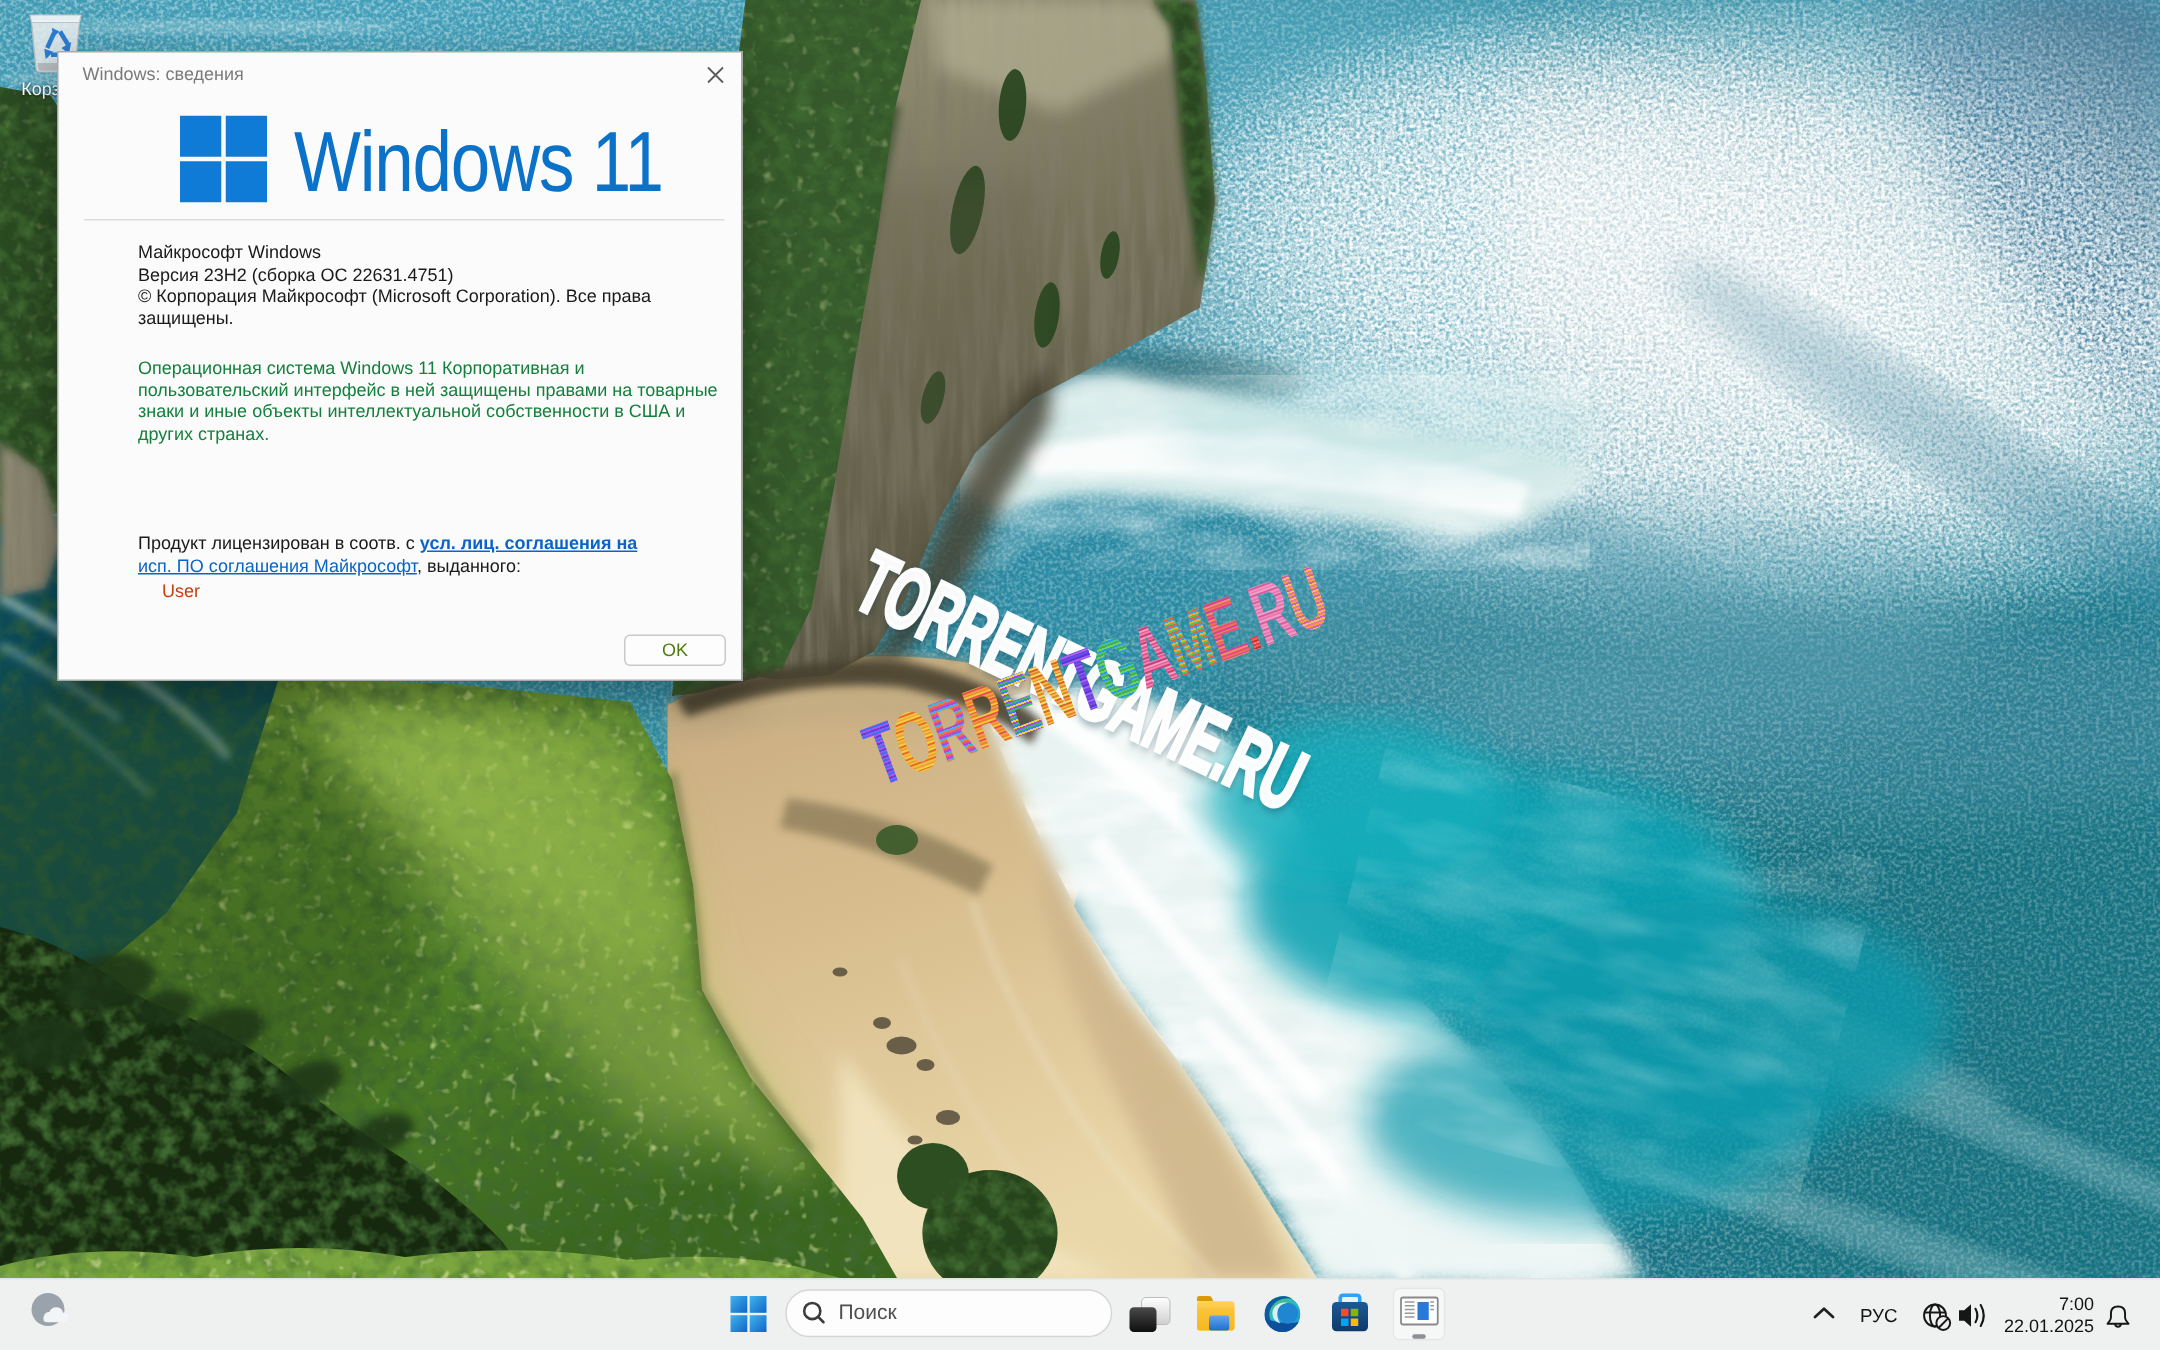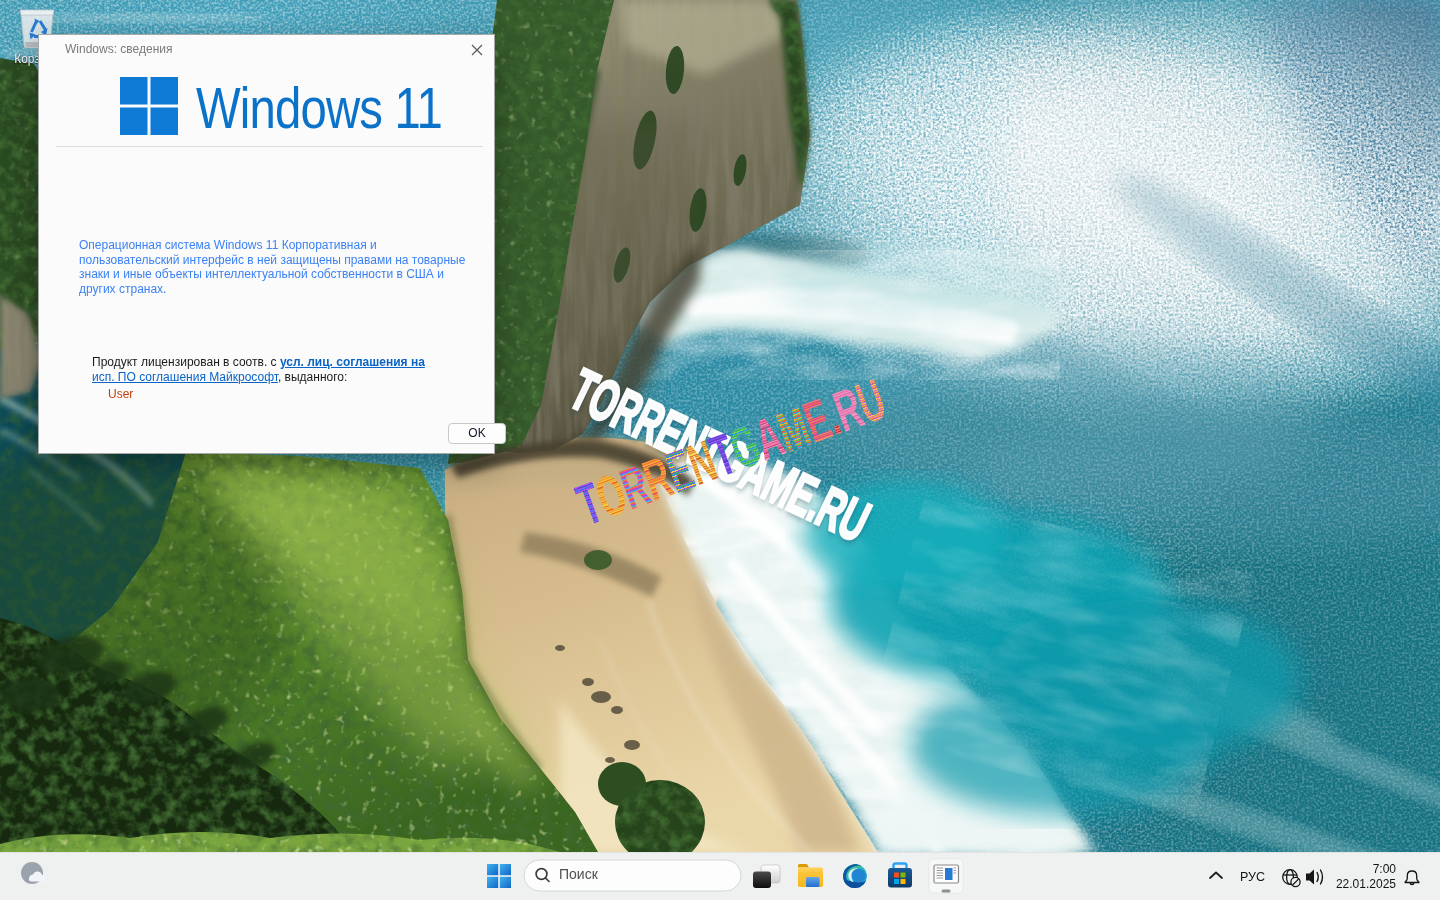--- a/index.html
+++ b/index.html
@@ -271,45 +271,51 @@
     <g fill="#2b7cd4">
       <path d="M15.5,10.5 L20.5,13 L16.5,17 Z"></path>
       <path d="M28.5,20 L27,28 L22,24 Z"></path>
       <path d="M11.5,31.5 L10.5,24.5 L16.5,26.5 Z"></path>
     </g>
   </svg>
   <div style="font-size:12px;color:#fff;text-shadow:0 1px 2px rgba(0,0,0,0.9);margin-top:2px;">Корзина</div>
 </div>
 
 <div class="abs" id="dlg" style="left:38px;top:34px;width:457px;height:420px;background:#fbfbfb;border:1px solid #a8a8a8;box-shadow:0 10px 30px rgba(0,0,0,0.35);box-sizing:border-box;">
-  <div class="abs" style="left:26px;top:7px;font-size:12px;color:#7a7a7a;">Windows: сведения</div>
+  <div class="abs" style="left:16px;top:7px;font-size:12px;color:#7a7a7a;">Windows: сведения</div>
   <svg class="abs" style="left:431px;top:8px;" width="14" height="14" viewBox="0 0 14 14">
     <path d="M2,2 L12,12 M12,2 L2,12" stroke="#5a5a5a" stroke-width="1.2"></path>
   </svg>
 
   <svg class="abs" style="left:81px;top:42px;" width="58" height="58" viewBox="0 0 58 58">
     <rect x="0" y="0" width="27.5" height="27.5" fill="#0f7bd7"></rect>
     <rect x="30.5" y="0" width="27.5" height="27.5" fill="#0f7bd7"></rect>
     <rect x="0" y="30.5" width="27.5" height="27.5" fill="#0f7bd7"></rect>
     <rect x="30.5" y="30.5" width="27.5" height="27.5" fill="#0f7bd7"></rect>
   </svg>
   <div class="abs" style="left:157px;top:40px;font-size:57px;color:#0b72c9;letter-spacing:-1px;transform-origin:0 0;transform:scaleX(0.83);white-space:nowrap;">Windows 11</div>
   <div class="abs" style="left:17px;top:111px;width:427px;height:1px;background:#dcdcdc;"></div>
-  <div class="abs" style="left:40px;top:203px;font-size:12px;line-height:14.6px;color:#3b82f6;white-space:nowrap;">
+  <div class="abs" style="left:53px;top:126px;font-size:12px;line-height:14.6px;color:#1a1a1a;white-space:nowrap;">
+    Майкрософт Windows<br>
+    Версия 23H2 (сборка ОС 22631.4751)<br>
+    © Корпорация Майкрософт (Microsoft Corporation). Все права<br>
+    защищены.
+  </div>
+  <div class="abs" style="left:53px;top:203px;font-size:12px;line-height:14.6px;color:#15803d;white-space:nowrap;">
     Операционная система Windows 11 Корпоративная и<br>
     пользовательский интерфейс в ней защищены правами на товарные<br>
     знаки и иные объекты интеллектуальной собственности в США и<br>
     других странах.
   </div>
   <div class="abs" style="left:53px;top:320px;font-size:12px;line-height:14.6px;color:#1a1a1a;white-space:nowrap;">
     Продукт лицензирован в соотв. с <span style="color:#0a64c8;text-decoration:underline;font-weight:bold;">усл. лиц. соглашения на</span><br>
     <span style="color:#0a64c8;text-decoration:underline;">исп. ПО соглашения Майкрософт</span>, выданного:
   </div>
   <div class="abs" style="left:69px;top:352px;font-size:12px;color:#c2410c;">User</div>
-  <div class="abs" style="left:377px;top:388px;width:58px;height:21px;background:#fdfdfd;border:1px solid #c9c9c9;border-radius:4px;box-sizing:border-box;font-size:12px;color:#0f172a;text-align:center;line-height:19px;margin-left:32px;">OK</div>
+  <div class="abs" style="left:377px;top:388px;width:68px;height:21px;background:#fdfdfd;border:1px solid #c9c9c9;border-radius:4px;box-sizing:border-box;font-size:12px;color:#4d7c0f;text-align:center;line-height:19px;">OK</div>
 </div>
 
 <div class="abs" id="tb" style="left:0;top:852px;width:1440px;height:48px;background:#eff0f0;border-top:1px solid rgba(0,0,0,0.05);box-sizing:border-box;">
 
   <svg class="abs" style="left:20px;top:8px;" width="26" height="26" viewBox="0 0 26 26">
     <circle cx="12" cy="12" r="11" fill="#9aa2ab"></circle>
     <path d="M9,19 q-0.5,-5 4,-5.5 q1.5,-3.5 5,-3 q3.5,0.5 4,3.5 q3.5,0.3 3.5,3.2 q0,3.3 -3.5,3.3 l-10,0 q-2.7,0 -3,-1.5 z" fill="#f2f5f7"></path>
   </svg>
 
 </div>

